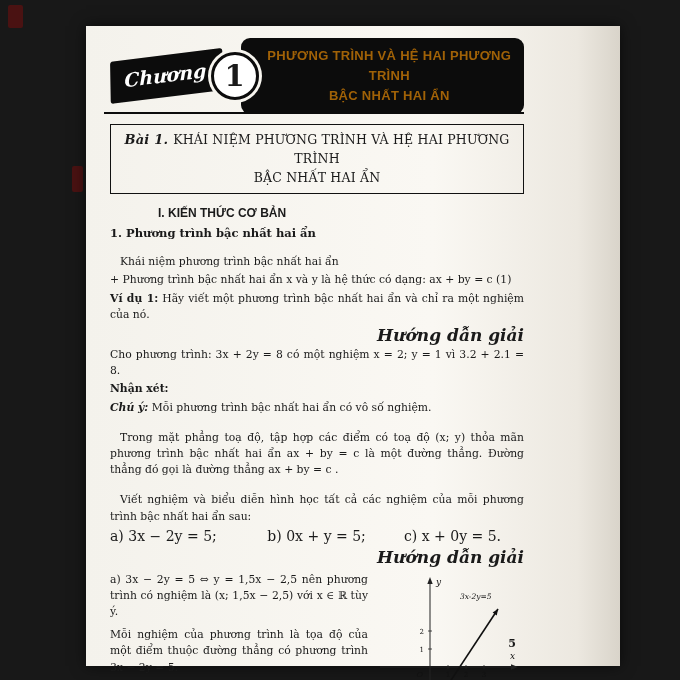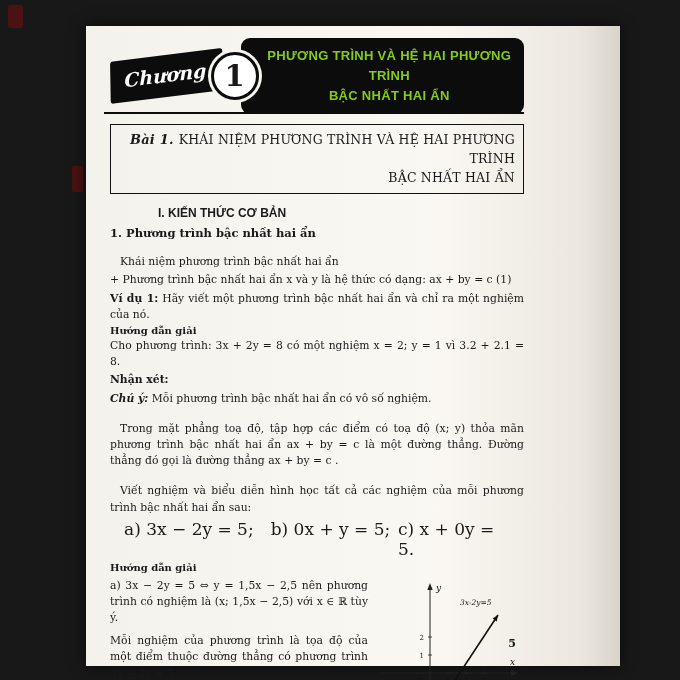--- a/index.html
+++ b/index.html
@@ -29,44 +29,44 @@
     font-style:italic;font-weight:bold;font-size:19px;border-radius:3px;
     position:relative;z-index:1;
   }
   .num-circle{
     width:42px;height:42px;border-radius:50%;background:#fff;border:3px solid #0c0c0c;
     display:flex;align-items:center;justify-content:center;
     font-size:29px;font-weight:bold;margin-left:-12px;z-index:3;
     box-shadow:0 0 0 3px #f7f5ef;
   }
   .title-banner{
-    background:#0c0c0c;color:#84cc16;flex:1;text-align:center;
+    background:#0c0c0c;color:#a16207;flex:1;text-align:center;
     margin-left:-18px;padding:8px 6px 8px 20px;border-radius:9px;z-index:2;
     font-family:"Liberation Sans", sans-serif;font-weight:bold;
     font-size:13px;line-height:1.55;letter-spacing:.3px;
   }
   .header-rule{position:absolute;left:-6px;right:0;bottom:-6px;height:2px;background:#0c0c0c;}
 
   
   .lesson-box{
     margin-top:16px;border:1.5px solid #111;padding:5px 8px 6px;
-    text-align:right;font-size:12.5px;line-height:1.5;letter-spacing:.2px;
+    text-align:center;font-size:12.5px;line-height:1.5;letter-spacing:.2px;
   }
   .lesson-prefix{font-style:italic;font-weight:bold;margin-right:5px;font-size:13px;}
 
   .sec-heading{font-family:"Liberation Sans", sans-serif;font-weight:bold;font-size:12px;margin:12px 0 2px;padding-left:48px;}
   .sub-heading{font-weight:bold;font-size:11.5px;margin:6px 0 2px;}
 
   .p{font-size:10.8px;line-height:1.5;margin:2px 0;text-align:justify;}
   .ind{text-indent:10px;margin-top:14px;}
   .lbl{font-weight:bold;}
   .lbl-i{font-weight:bold;font-style:italic;}
-  .center-i{text-align:left;font-weight:bold;font-size:10px;margin:2px 0;}
+  .center-i{text-align:right;font-weight:bold;font-style:italic;font-size:17px;margin:2px 0;}
 
-  .abc-row{display:flex;font-size:17px;margin:3px 14px;}
+  .abc-row{display:flex;font-size:14px;margin:3px 0;justify-content:space-between;}
   .abc-row span:nth-child(1){width:38%;}
   .abc-row span:nth-child(2){width:33%;}
   .abc-row span:nth-child(3){width:29%;}
 
   .sol-wrap{display:flex;margin-top:2px;}
   .sol-text{width:258px;}
   .sol-text .p{margin:3px 0 7px;}
   .graph-box{margin-left:auto;width:152px;padding-top:2px;}
 
   .axis{stroke:#222;stroke-width:1;}

